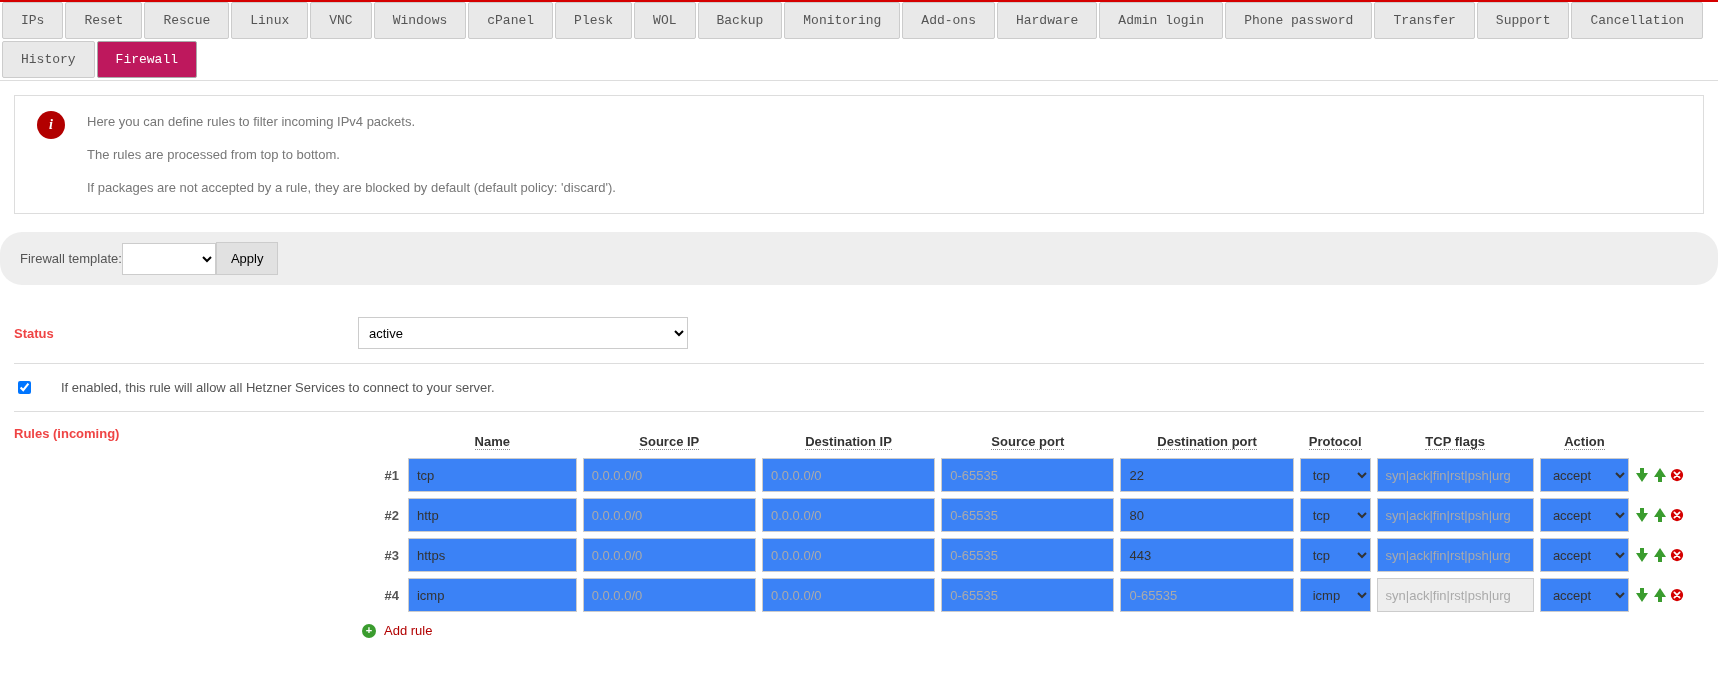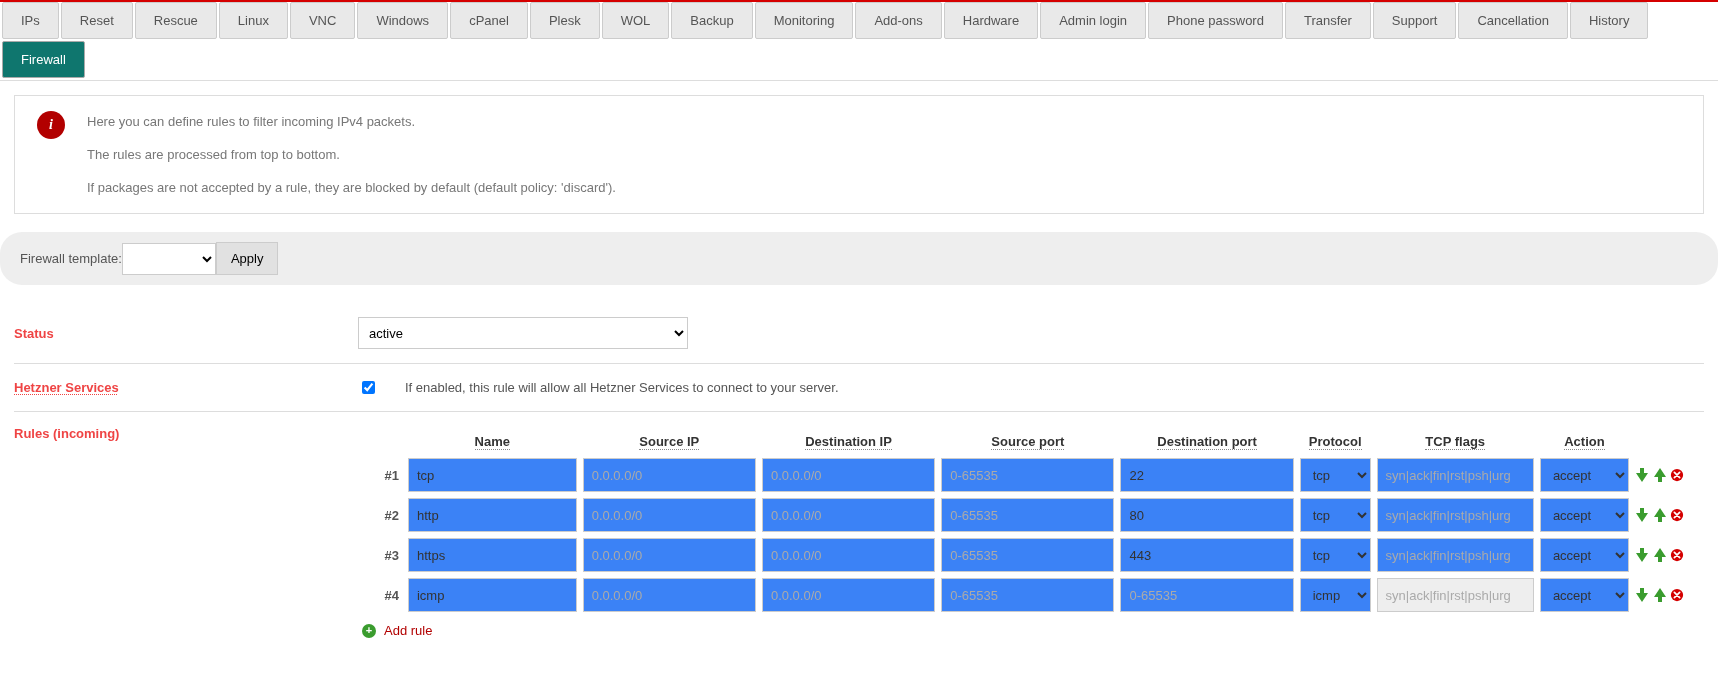--- a/index.html
+++ b/index.html
@@ -11,33 +11,34 @@
     background: #fff;
   }
   .topbar { height: 2px; background: #d50000; }
   .tabs {
     display: flex;
     flex-wrap: wrap;
     gap: 2px;
     padding: 0 2px 2px 2px;
     background: #fff;
     border-bottom: 1px solid #ddd;
+    font-family: Liberation Mono, monospace;
   }
   .tab {
     background: #e9e9e9;
     border: 1px solid #ccc;
     border-radius: 2px;
     padding: 10px 18px;
     color: #555;
     cursor: pointer;
     font-size: 13px;
     white-space: nowrap;
   }
   .tab.active {
-    background: #0f766e;
+    background: #be185d;
     color: #fff;
     border-color: #aaa;
     text-align: center;
   }
   .content { padding: 14px; }
   .infobox {
     border: 1px solid #ddd;
     background: #fff;
     padding: 18px 22px;
     margin-bottom: 18px;
@@ -186,21 +187,20 @@
   <div class="form-section">
     <div class="form-label">Status</div>
     <div class="form-control">
       <select class="wide">
         <option>active</option>
       </select>
     </div>
   </div>
 
   <div class="form-section">
-    <div class="form-label"><u>Hetzner Services</u></div>
     <div class="form-control">
       <div class="chkline">
         <input type="checkbox" checked="" style="">
         <span>If enabled, this rule will allow all Hetzner Services to connect to your server.</span>
       </div>
     </div>
   </div>
 
   <div class="form-section no-border" style="align-items:flex-start;">
     <div class="form-label">Rules (incoming)</div>

